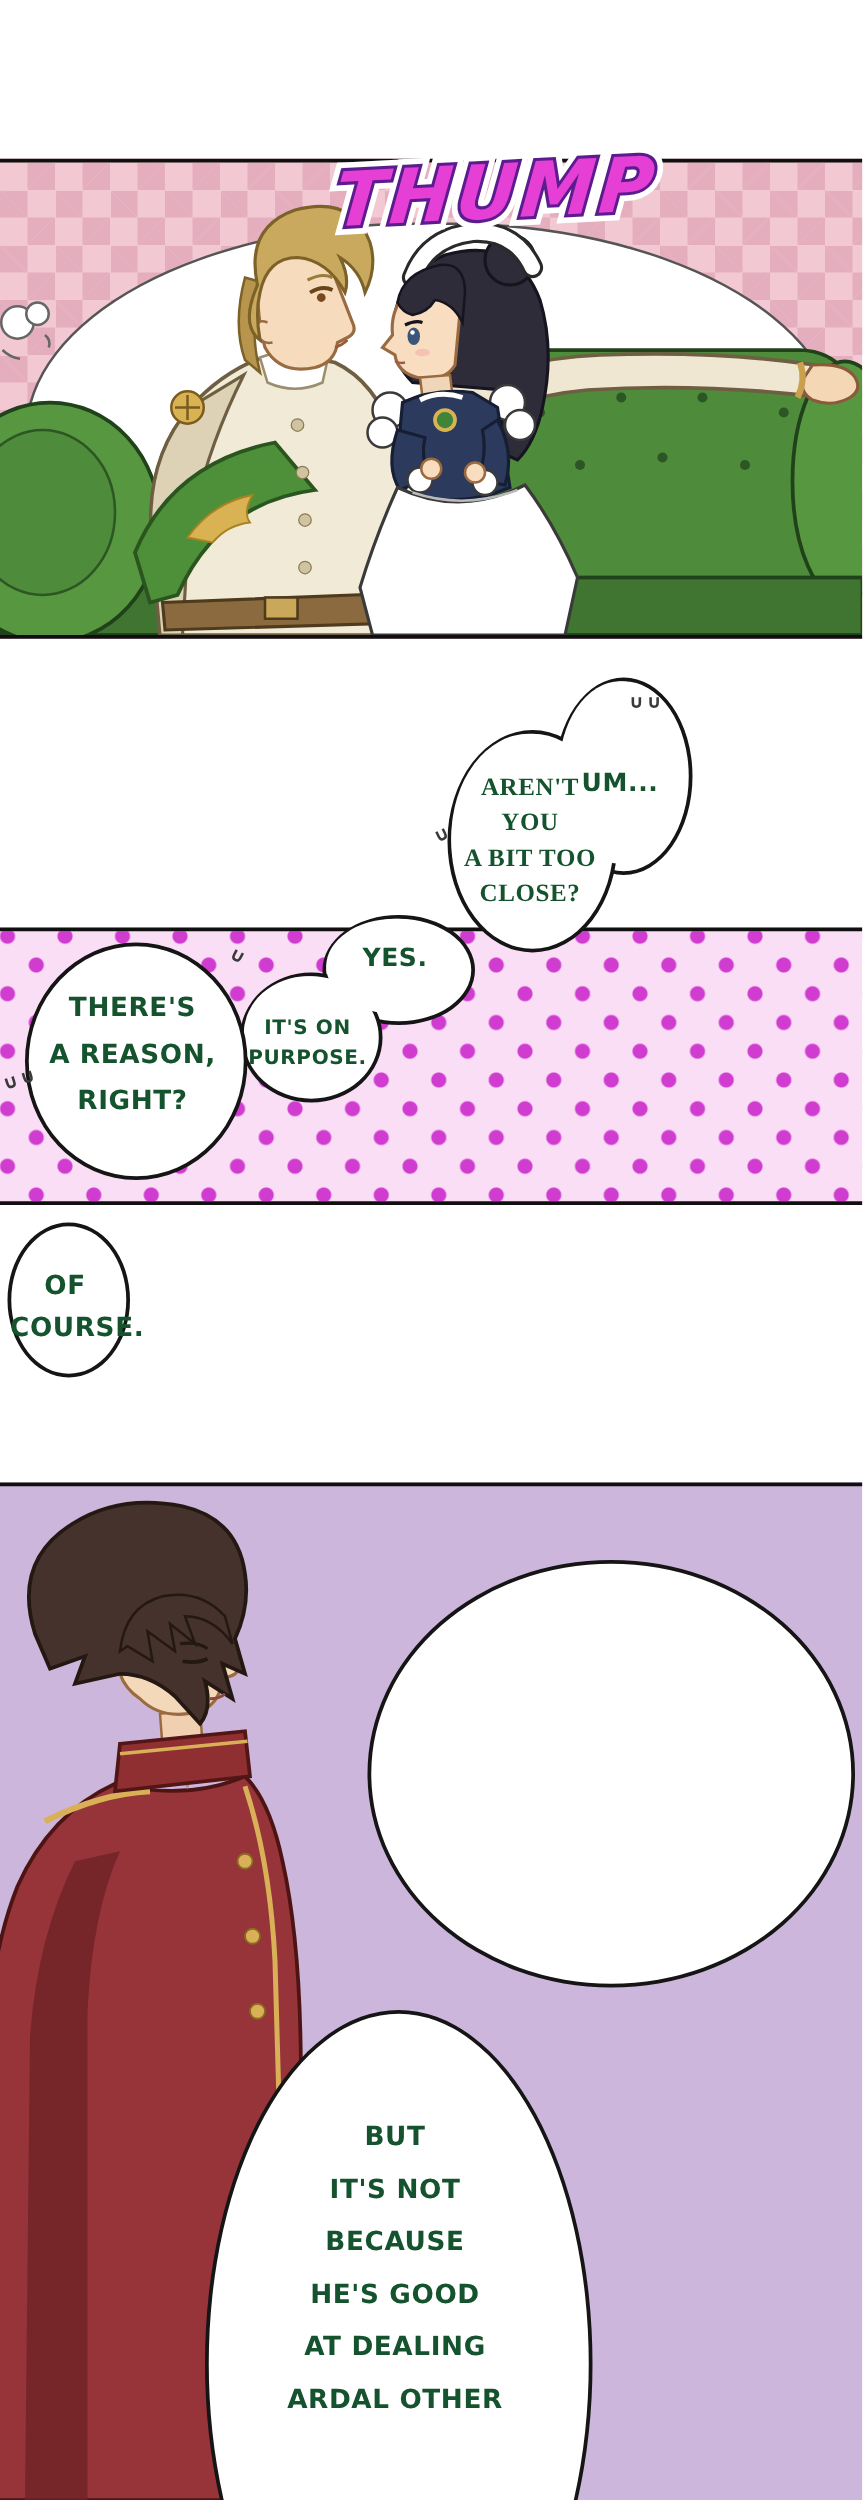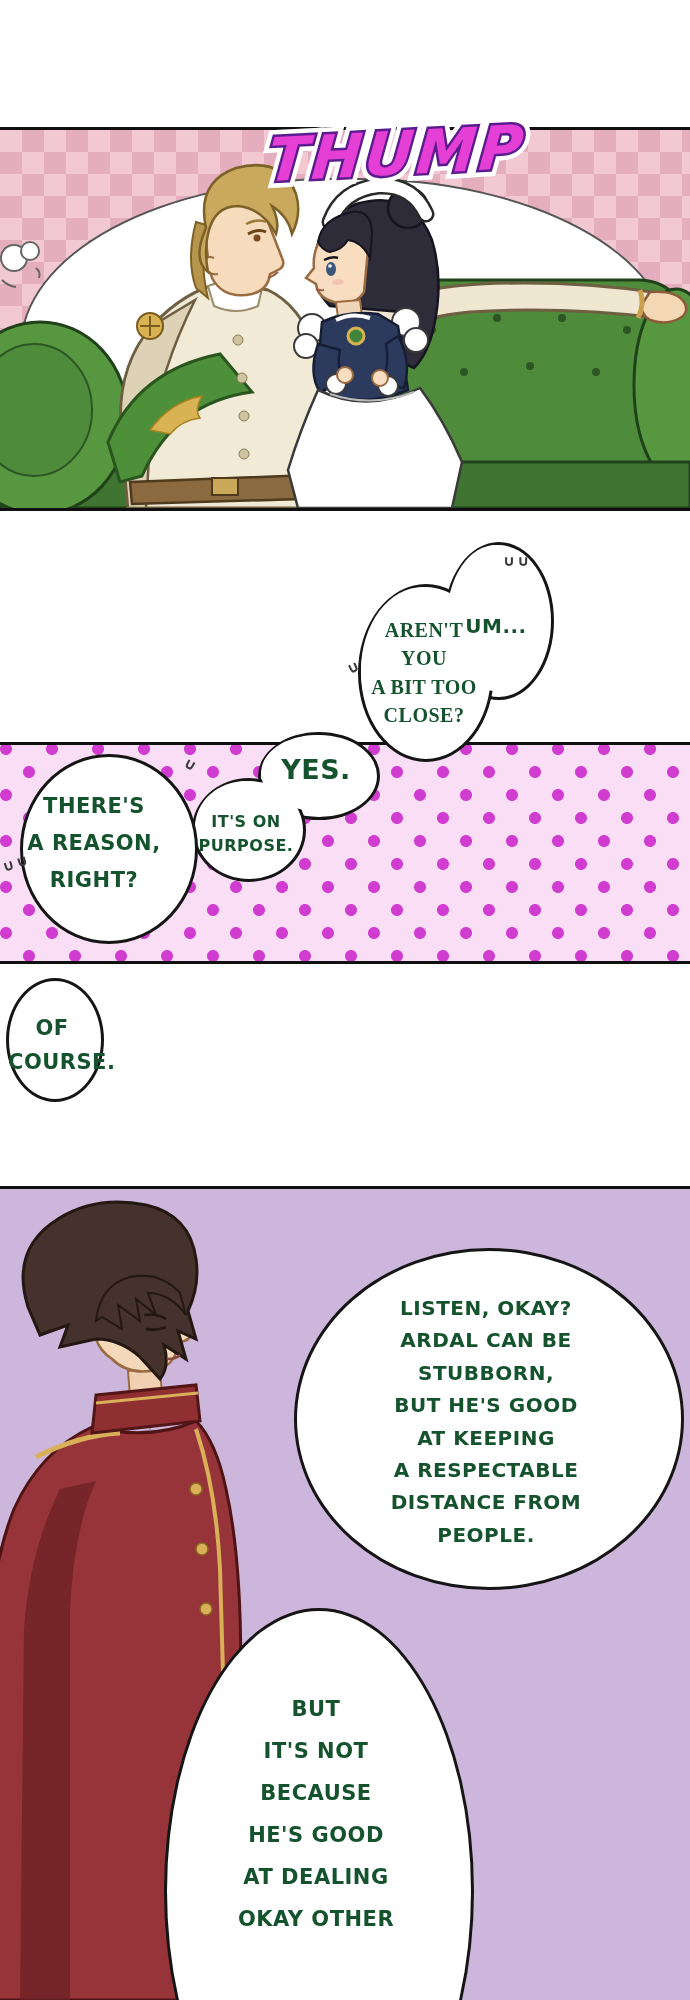--- a/index.html
+++ b/index.html
@@ -65,25 +65,25 @@
   #c-um-b   { left:361px; top:587px; width:124px; height:166px; }
   #t-um     { left:448px; top:614px; width:96px;  font-size:20px; }
   #t-close  { left:364px; top:616px; width:120px; font-size:20px; line-height:1.42;font-family:Liberation Serif, serif; }
   #tick-um     { left:503px; top:552px; }
   #tick-close  { left:347px; top:658px; transform:rotate(-25deg); }
 
   #b-yes    { left:258px; top:732px; width:116px; height:82px; }
   #b-purp   { left:192px; top:778px; width:108px; height:98px; }
   #c-yes    { left:261px; top:735px; width:110px; height:76px; }
   #c-purp   { left:195px; top:781px; width:102px; height:92px; }
-  #t-yes    { left:262px; top:754px; width:108px; font-size:27px; }
+  #t-yes    { left:262px; top:754px; width:108px; font-size:20px; }
   #t-purp   { left:196px; top:798px; width:100px; font-size:16px; line-height:1.5;margin-top:12px; }
 
   #b-reason { left:20px; top:754px; width:172px; height:184px; }
-  #t-reason { left:16px; top:788px; width:156px; font-size:21px; line-height:1.75; }
+  #t-reason { left:28px; top:788px; width:156px; font-size:21px; line-height:1.75; }
   #tick-reason-r { left:184px; top:756px; transform:rotate(28deg); }
   #tick-reason-l { left:2px;   top:854px; transform:rotate(-18deg); }
 
   #b-course { left:6px; top:978px; width:92px; height:118px; }
   #t-course { left:8px; top:1012px; width:88px; font-size:21px; line-height:1.6; }
 
   #b-listen { left:294px; top:1248px; width:384px; height:336px; }
   #t-listen { left:314px; top:1292px; width:344px; font-size:20px; line-height:1.62; }
 
   #b-but    { left:164px; top:1608px; width:304px; height:560px; }
@@ -257,30 +257,22 @@
 A REASON,
 RIGHT?</div>
   <div class="tick" id="tick-reason-r">∪</div>
   <div class="tick" id="tick-reason-l">∪∪</div>
 
   <div class="bubble" id="b-course"></div>
   <div class="btext" id="t-course">OF
 COURSE.</div>
 
   <div class="bubble" id="b-listen"></div>
-  <div class="btext" id="t-listen">LISTEN, OKAY?
-ARDAL CAN BE
-STUBBORN,
-BUT HE'S GOOD
-AT KEEPING
-A RESPECTABLE
-DISTANCE FROM
-PEOPLE.</div>
 
   <div class="bubble" id="b-but"></div>
   <div class="btext" id="t-but">BUT
 IT'S NOT
 BECAUSE
 HE'S GOOD
 AT DEALING
-OKAY OTHER</div>
+ARDAL OTHER</div>
 
 </div>
 
 </body></html>

